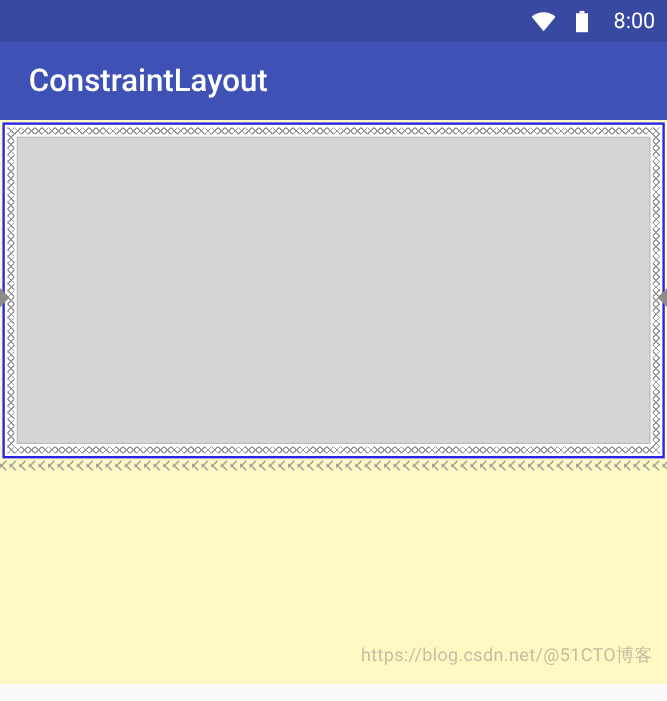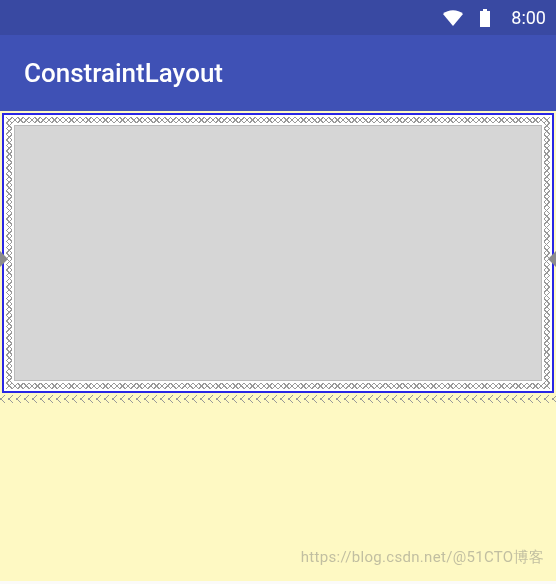--- a/index.html
+++ b/index.html
@@ -27,21 +27,21 @@
     .wifi-icon svg, .battery-icon svg {
       display: block;
     }
     .status-time {
       color: #ffffff;
       font-size: 18px;
       font-weight: 400;
       margin-left: 4px;
     }
     .app-bar {
-      height: 76px;
+      height: 65px;
       background: #3f51b5;
       display: flex;
       align-items: center;
       padding-left: 24px;
     }
     .app-title {
       color: #ffffff;
       font-size: 26px;
       font-weight: 500;
     }

